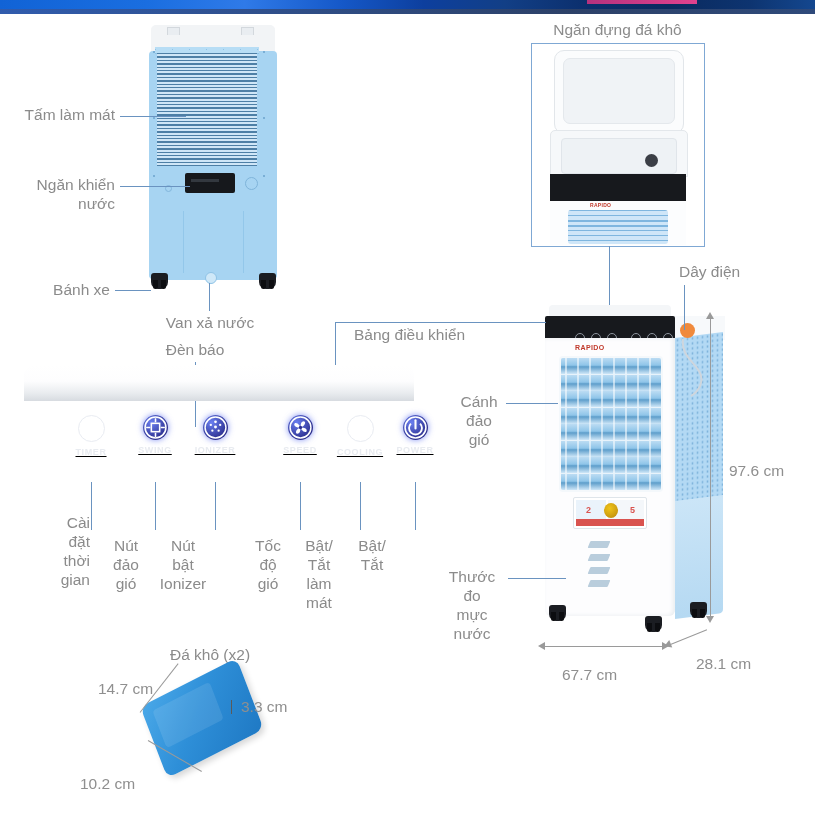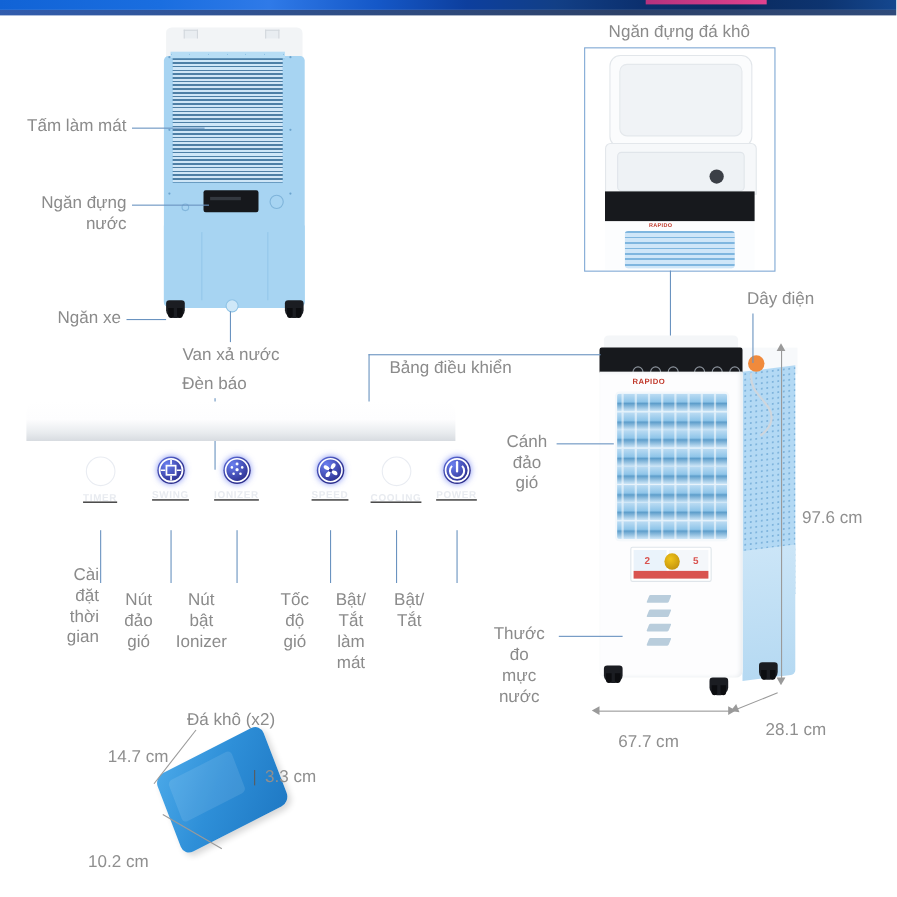--- a/index.html
+++ b/index.html
@@ -207,25 +207,25 @@
   <div class="knob"></div>
   <div class="screw"></div>
   <div class="valve"></div>
   <div class="caster" style="left:8px;top:248px"></div>
   <div class="caster" style="left:116px;top:248px"></div>
 </div>
 
 <div class="lbl r" style="left:5px;top:105px;width:110px">Tấm làm mát</div>
 <div class="line h" style="left:120px;top:116px;width:66px"></div>
 
-<div class="lbl r" style="left:0px;top:175px;width:115px">Ngăn đựng
+<div class="lbl r" style="left:0px;top:175px;width:115px">Ngăn khiển
 nước</div>
 <div class="line h" style="left:120px;top:186px;width:70px"></div>
 
-<div class="lbl r" style="left:10px;top:280px;width:100px">Ngăn xe</div>
+<div class="lbl r" style="left:10px;top:280px;width:100px">Bánh xe</div>
 <div class="line h" style="left:115px;top:290px;width:36px"></div>
 
 <div class="line v" style="left:209px;top:283px;height:28px"></div>
 <div class="lbl c" style="left:150px;top:313px;width:120px">Van xả nước</div>
 
 <div class="lbl c" style="left:520px;top:20px;width:195px">Ngăn đựng đá khô</div>
 
 <div id="icebox">
   <div class="lid"></div>
   <div class="lid2"></div>

